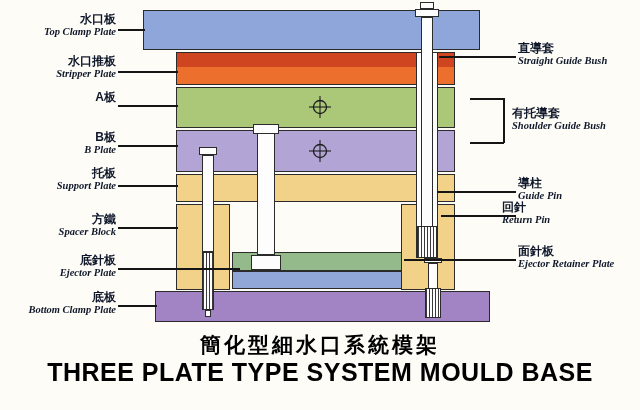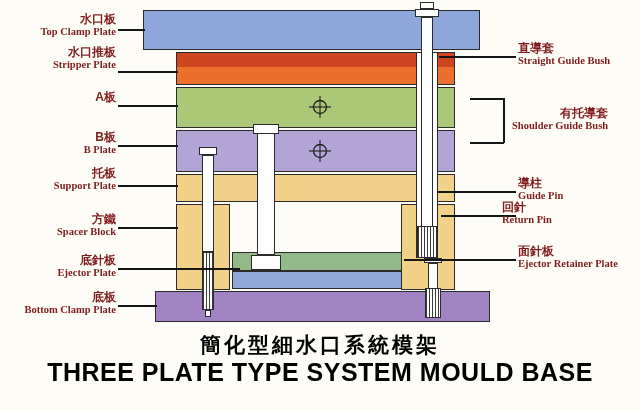--- a/index.html
+++ b/index.html
@@ -7,23 +7,23 @@
   body { background:#fdfcf7; font-family:"Liberation Sans",sans-serif; }
   #canvas { position:relative; width:640px; height:410px; overflow:hidden; background:#fdfcf7; }
 
   .plate { position:absolute; border:1px solid #2b2b2b; }
   .pin   { position:absolute; background:#fdfdfd; border:1px solid #2b2b2b; }
   .hatch { background-image:repeating-linear-gradient(90deg,#3a3a3a 0,#3a3a3a 1px,transparent 1px,transparent 3px); }
 
   .hline { position:absolute; height:1.5px; background:#151515; }
   .vline { position:absolute; width:1.5px; background:#151515; }
 
-  .lbl { position:absolute; line-height:1.2; color:#7f1d1d; }
+  .lbl { position:absolute; line-height:1.2; color:#0f172a; }
   .lbl .zh { font-size:12px; font-weight:700; font-family:"Liberation Sans",sans-serif; }
-  .lbl .en { font-size:10.5px; font-weight:700; font-family:"Liberation Serif",serif; }
+  .lbl .en { font-size:10.5px; font-weight:700; font-style:italic; font-family:"Liberation Serif",serif; }
   .lbl.ra { text-align:right; width:116px; left:0; }
 
   .half { position:absolute; left:0; width:100%; }
 
   .title { position:absolute; left:0; width:640px; text-align:center; color:#000; }
   #title-zh { top:331px; font-size:21px; font-weight:700; letter-spacing:3px; }
   #title-en { top:358px; font-size:25px; font-weight:700; letter-spacing:0.5px; }
 
   .xmark { position:absolute; width:22px; height:22px; }
 </style>
@@ -95,21 +95,21 @@
   <div class="vline" style="top:98px; left:503px; height:45px;"></div>
   <div class="hline" style="top:142px; left:470px; width:34px;"></div>
   <div class="hline" style="top:191px; left:437px; width:79px;"></div>
   <div class="hline" style="top:215px; left:441px; width:75px;"></div>
   <div class="hline" style="top:259px; left:404px; width:112px;"></div>
 
   <div class="lbl ra" style="top:12px;">
     <div class="zh">水口板</div>
     <div class="en">Top Clamp Plate</div>
   </div>
-  <div class="lbl ra" style="top:45px;">
+  <div class="lbl ra" style="top:54px;">
     <div class="zh">水口推板</div>
     <div class="en">Stripper Plate</div>
   </div>
   <div class="lbl ra" style="top:90px;">
     <div class="zh">A板</div>
   </div>
   <div class="lbl ra" style="top:130px;">
     <div class="zh">B板</div>
     <div class="en">B Plate</div>
   </div>
@@ -127,21 +127,21 @@
   </div>
   <div class="lbl ra" style="top:290px;">
     <div class="zh">底板</div>
     <div class="en">Bottom Clamp Plate</div>
   </div>
 
   <div class="lbl" style="left:518px; top:41px;">
     <div class="zh">直導套</div>
     <div class="en">Straight Guide Bush</div>
   </div>
-  <div class="lbl" style="left:512px; top:106px;text-align:right;">
+  <div class="lbl" style="left:512px; top:106px;">
     <div class="zh">有托導套</div>
     <div class="en">Shoulder Guide Bush</div>
   </div>
   <div class="lbl" style="left:518px; top:176px;">
     <div class="zh">導柱</div>
     <div class="en">Guide Pin</div>
   </div>
   <div class="lbl" style="left:502px; top:200px;">
     <div class="zh">回針</div>
     <div class="en">Return Pin</div>

